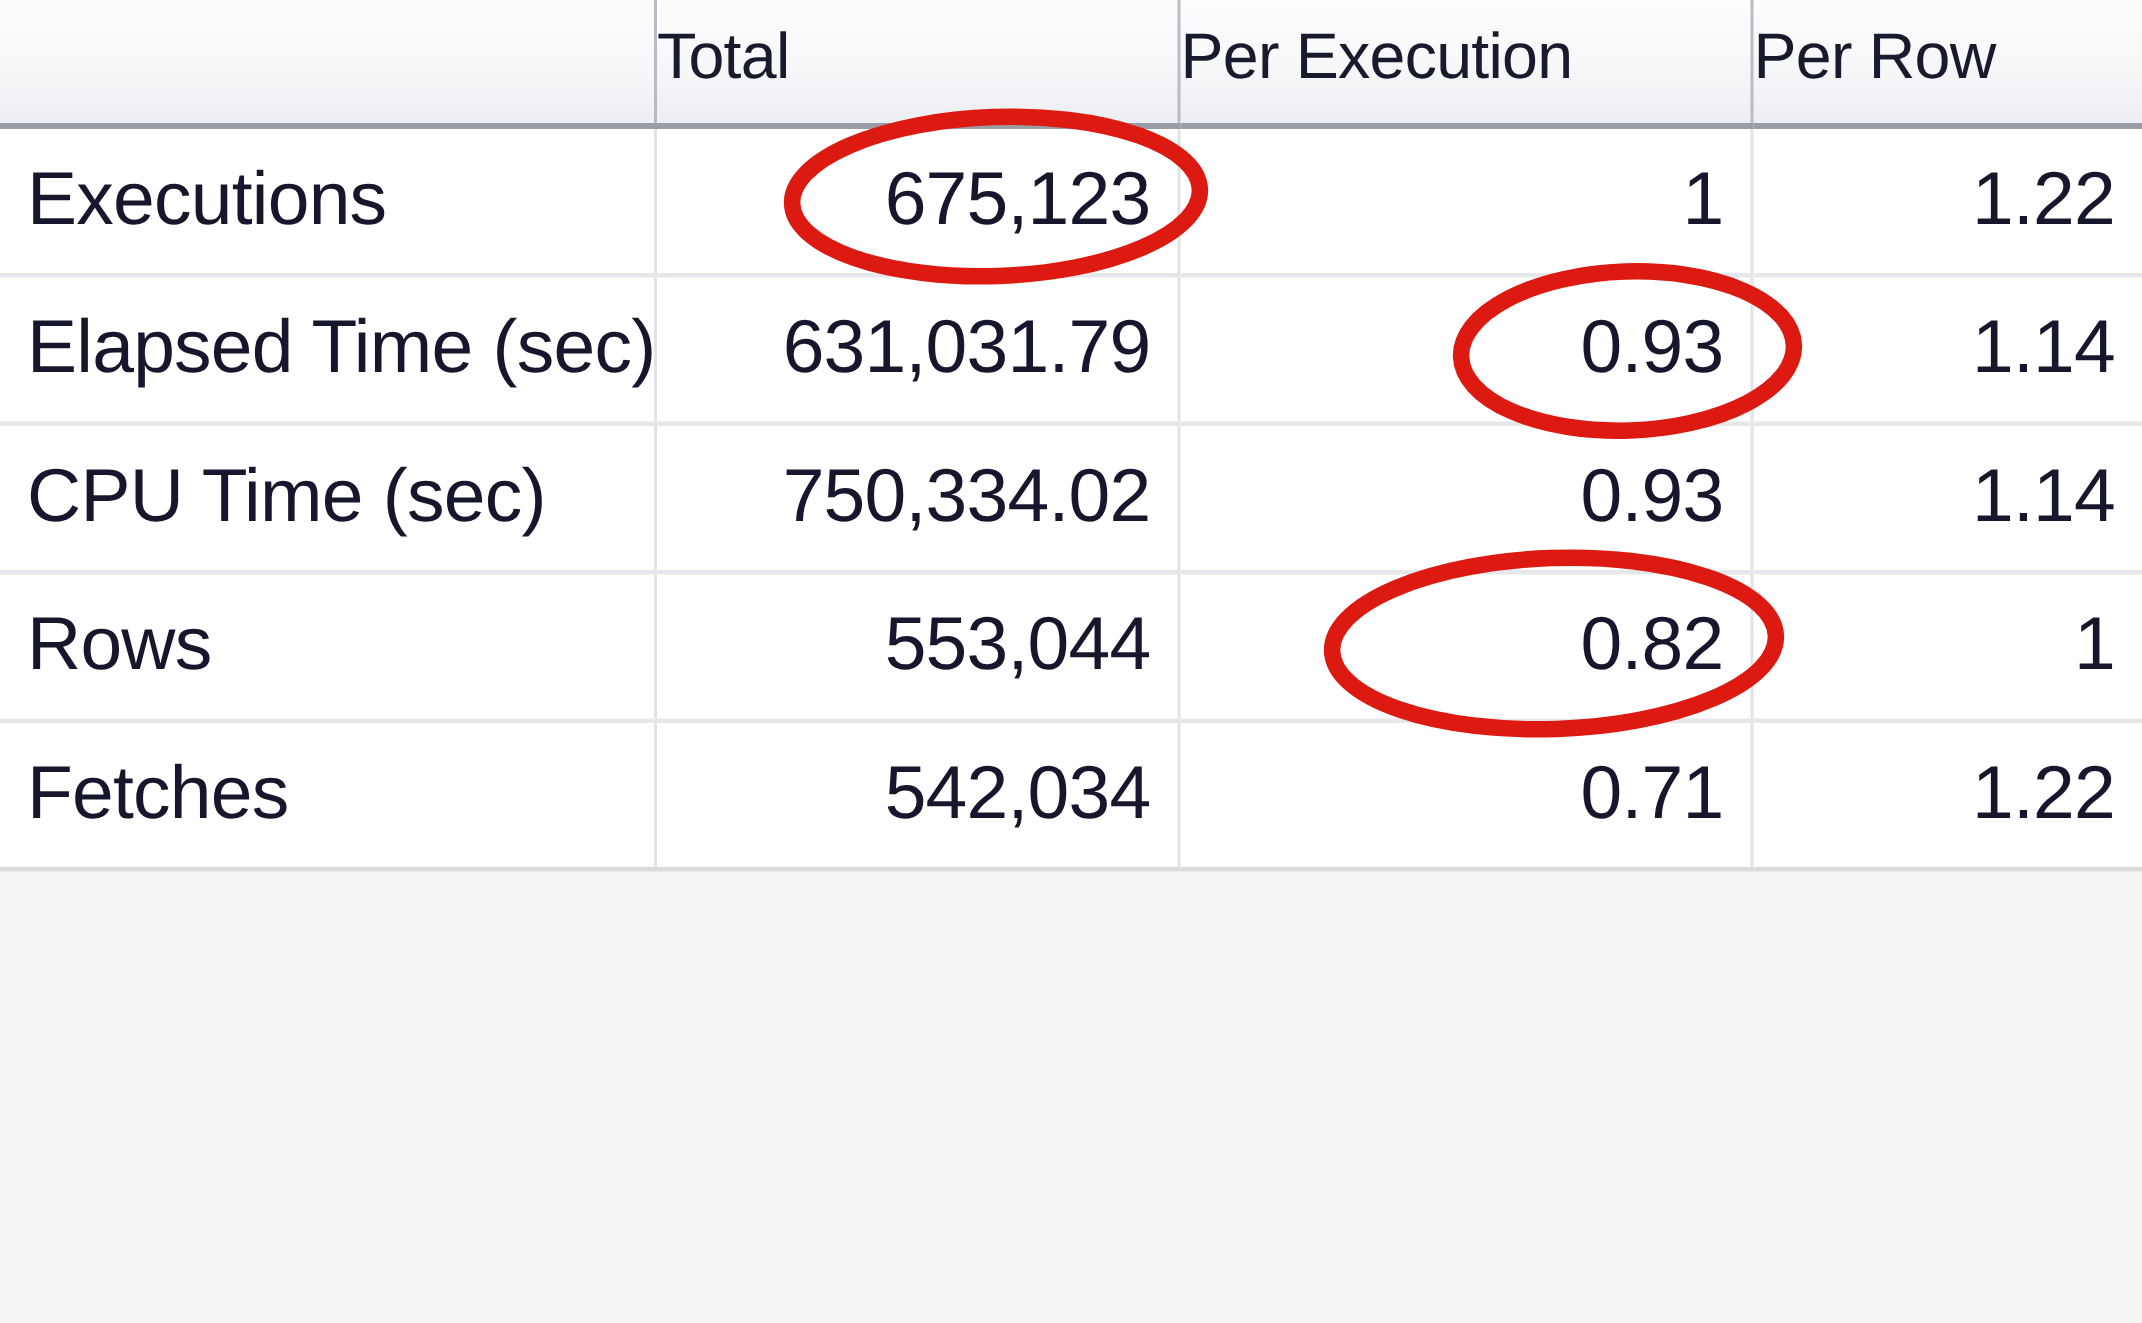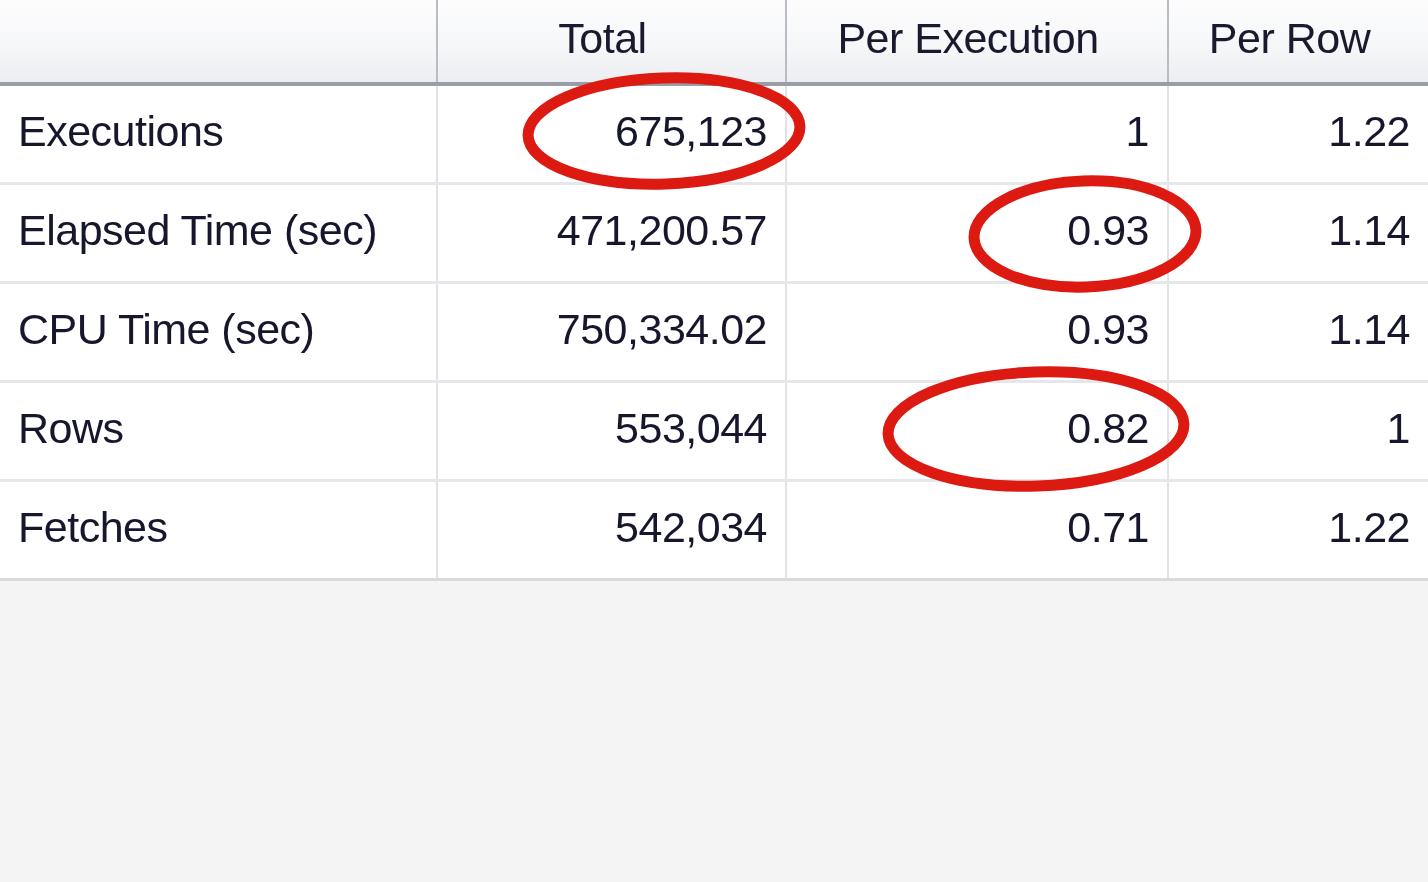--- a/index.html
+++ b/index.html
@@ -42,39 +42,39 @@
     height: 84px;
     padding: 0 18px 6px 0;
     margin: 0;
     background: linear-gradient(to bottom, #fdfdfe 0%, #f6f7f9 55%, #eceef1 100%);
     border-right: 2px solid #b9bcc4;
     border-bottom: 4px solid #9a9da6;
     border-top: none;
     font-weight: normal;
     font-size: 43px;
     color: #1a1a2e;
-    text-align: center;
+    text-align: left;
     vertical-align: middle;
     letter-spacing: -0.5px;
     box-sizing: border-box;
   }
   thead th.blank {
     border-right: 2px solid #b9bcc4;
   }
   thead th.last {
     border-right: none;
   }
 
   
   tbody td {
     height: 99px;
     padding: 0 18px 4px 0;
     border-right: 2px solid #e2e3e7;
     border-bottom: 3px solid #e6e7ea;
-    font-size: 43px;
+    font-size: 50px;
     color: #16162c;
     text-align: right;
     vertical-align: middle;
     letter-spacing: -0.5px;
     background: #ffffff;
     box-sizing: border-box;
     white-space: nowrap;
   }
   tbody td.metric {
     text-align: left;
@@ -125,21 +125,21 @@
     </thead>
     <tbody>
       <tr>
         <td class="metric">Executions</td>
         <td>675,123</td>
         <td>1</td>
         <td class="last">1.22</td>
       </tr>
       <tr>
         <td class="metric">Elapsed Time (sec)</td>
-        <td>471,200.57</td>
+        <td>631,031.79</td>
         <td>0.93</td>
         <td class="last">1.14</td>
       </tr>
       <tr>
         <td class="metric">CPU Time (sec)</td>
         <td>750,334.02</td>
         <td>0.93</td>
         <td class="last">1.14</td>
       </tr>
       <tr>

